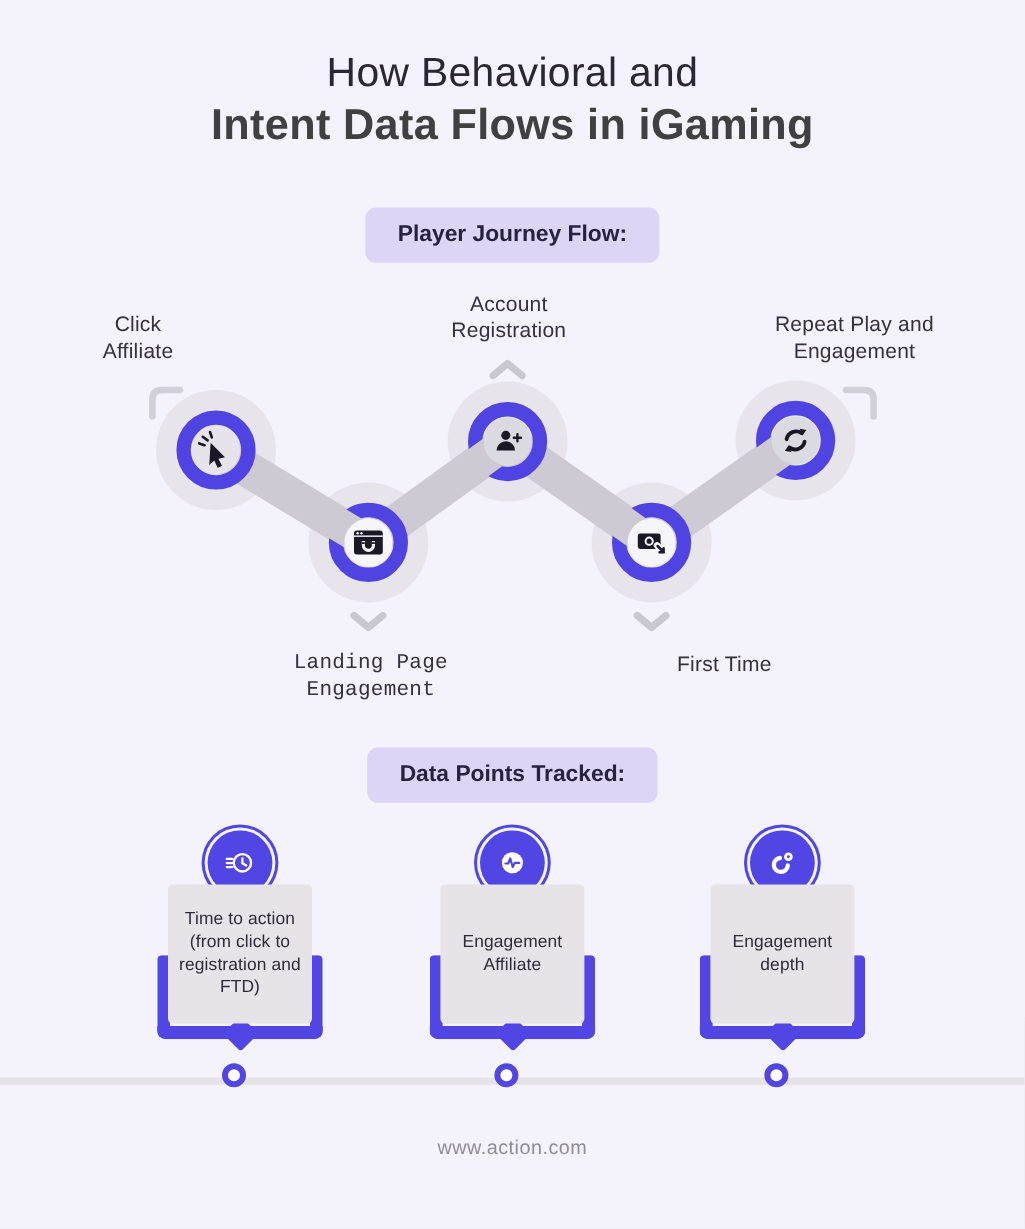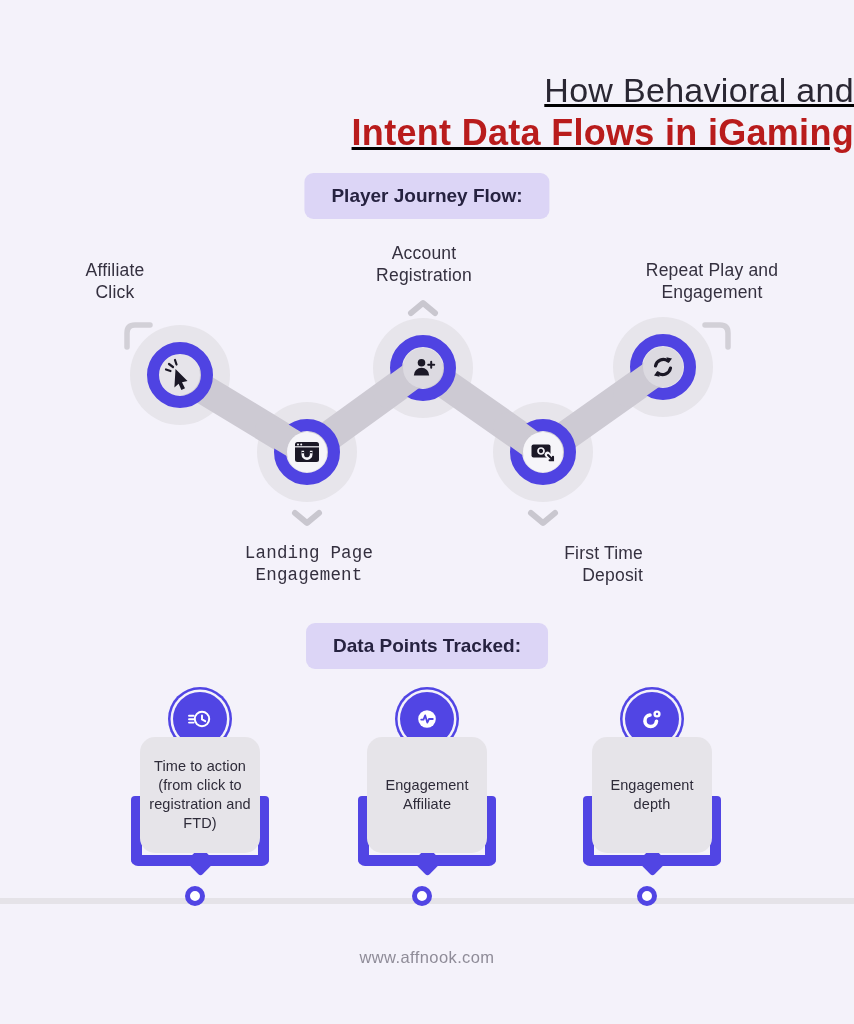--- a/index.html
+++ b/index.html
@@ -3,23 +3,23 @@
 <meta charset="utf-8">
 <style>
   * { margin:0; padding:0; box-sizing:border-box; }
   html,body { background:#e9e7f0; }
   .canvas {
     position:relative; width:854px; height:1024px; margin:0 auto;
     background:#f4f2fa; overflow:hidden;
     font-family:"Liberation Sans", sans-serif;
   }
   
-  .title { position:absolute; top:68px; left:0; width:100%; text-align:right;text-decoration:underline; }
+  .title { position:absolute; top:39px; left:0; width:100%; text-align:center; }
   .title-line1 { font-size:34px; font-weight:500; color:#2a2733; letter-spacing:.3px; line-height:44px; }
-  .title-line2 { font-size:36px; font-weight:700; color:#b91c1c; letter-spacing:.3px; line-height:42px; }
+  .title-line2 { font-size:36px; font-weight:700; color:#404040; letter-spacing:.3px; line-height:42px; }
   
   .badge {
     position:absolute; left:50%; transform:translateX(-50%);
     background:#dcd5f6; color:#262240; font-size:19px; font-weight:700;
     padding:12px 27px; border-radius:9px; white-space:nowrap;
   }
   .badge-journey { top:173px;text-align:right; }
   .badge-datapoints { top:623px; }
   
   .flow-svg { position:absolute; top:295px; left:0; }
@@ -44,21 +44,21 @@
     position:absolute; width:138px; height:70px; z-index:2;
     border-left:11px solid #5145e4; border-right:11px solid #5145e4;
     border-bottom:11px solid #5145e4; border-radius:4px 4px 7px 7px;
   }
   .card-tail {
     position:absolute; width:21px; height:21px; background:#5145e4;
     transform:rotate(45deg); border-radius:3px; z-index:2;
   }
   .card-box {
     position:absolute; width:120px; height:116px; background:#e6e4e9;
-    border-radius:15px; z-index:3; display:flex; align-items:center; justify-content:center;
+    border-radius:4px; z-index:3; display:flex; align-items:center; justify-content:center;
     text-align:center; padding:6px 8px;
     font-size:14.5px; line-height:19px; font-weight:500; color:#2e2b39; letter-spacing:.1px;
   }
   .timeline-marker {
     position:absolute; width:20px; height:20px; background:#ffffff;
     border:5px solid #5145e4; border-radius:50%; z-index:4;
   }
   
   .footer { position:absolute; top:948px; left:0; width:100%; text-align:center;
     font-size:16.5px; color:#8f8c98; letter-spacing:.4px; }
@@ -151,38 +151,37 @@
 
     <path d="M127,52 V38 Q127,30 135,30 H150" stroke="#d2d0d7" stroke-width="5.5" fill="none" stroke-linecap="round"></path>
     <path d="M705,30 H720 Q728,30 728,38 V52" stroke="#d2d0d7" stroke-width="5.5" fill="none" stroke-linecap="round"></path>
 
     <path d="M411,18 L423,8 L435,18" stroke="#c9c7cf" stroke-width="6" fill="none" stroke-linecap="round" stroke-linejoin="round"></path>
     <path d="M295,218 L307,228 L319,218" stroke="#c9c7cf" stroke-width="6" fill="none" stroke-linecap="round" stroke-linejoin="round"></path>
     <path d="M531,218 L543,228 L555,218" stroke="#c9c7cf" stroke-width="6" fill="none" stroke-linecap="round" stroke-linejoin="round"></path>
   </svg>
 
   <div class="node-label lbl-n1">
+    <div>Click</div>
     <div>Affiliate</div>
-    <div>Click</div>
   </div>
   <div class="node-label lbl-n3">
     <div>Account</div>
     <div>Registration</div>
   </div>
   <div class="node-label lbl-n5">
     <div>Repeat Play and</div>
     <div>Engagement</div>
   </div>
   <div class="node-label lbl-n2">
     <div>Landing Page</div>
     <div>Engagement</div>
   </div>
   <div class="node-label lbl-n4">
     <div>First Time</div>
-    <div>Deposit</div>
   </div>
 
   <div class="badge badge-datapoints">Data Points Tracked:</div>
 
   <div class="timeline-line"></div>
 
   <div class="card-group">
     <div class="icon-badge" style="left:173px; top:692px;">
       <svg width="30" height="30" viewBox="-15 -15 30 30">
         <circle cx="2" cy="0" r="7.2" stroke="#ffffff" stroke-width="2" fill="none"></circle>
@@ -216,15 +215,15 @@
         <circle cx="5" cy="-5" r="3.6" fill="#ffffff"></circle>
         <circle cx="5" cy="-5" r="1.2" fill="#5145e4"></circle>
       </svg>
     </div>
     <div class="card-bracket" style="left:583px; top:796px;"></div>
     <div class="card-tail" style="left:641.5px; top:851px;"></div>
     <div class="card-box" style="left:592px; top:737px;">Engagement depth</div>
     <div class="timeline-marker" style="left:637px; top:886px;"></div>
   </div>
 
-  <div class="footer">www.affnook.com</div>
+  <div class="footer">www.action.com</div>
 
 </div>
 
 </body></html>

